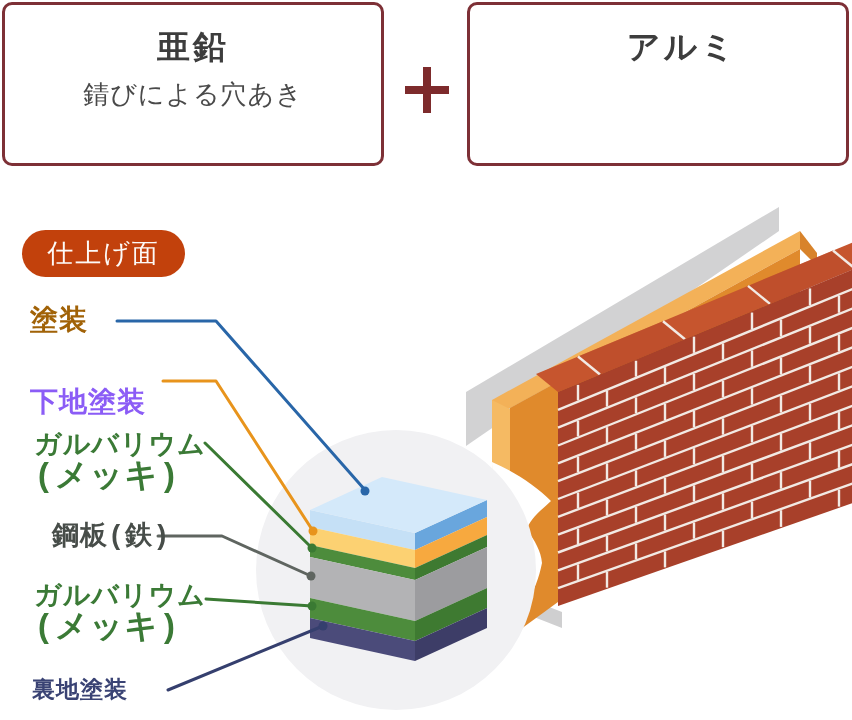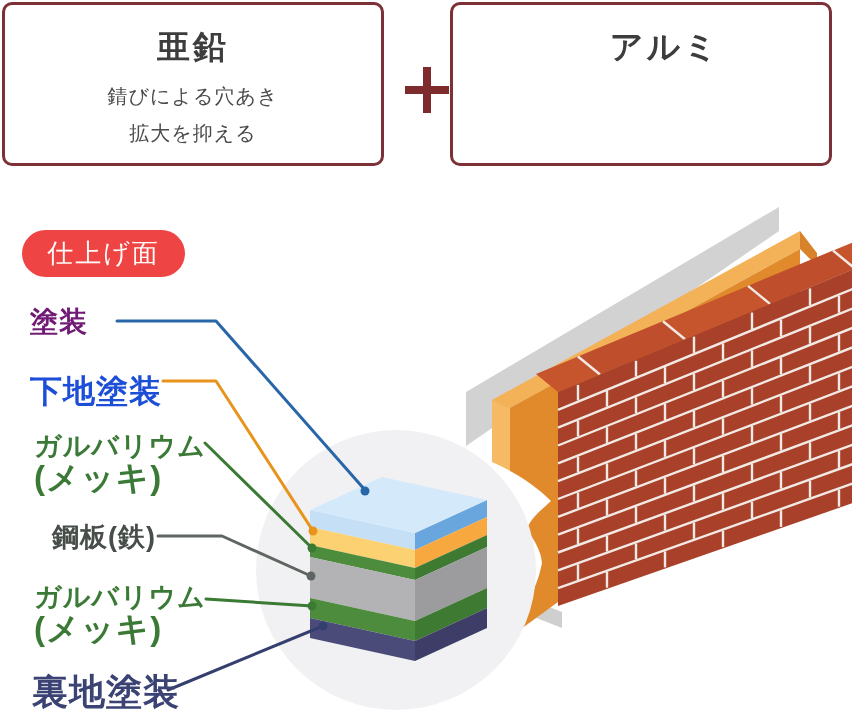--- a/index.html
+++ b/index.html
@@ -1,63 +1,63 @@
 <!DOCTYPE html>
 <html><head>
 <meta charset="utf-8">
 <style>
   html,body{margin:0;padding:0;background:#fff;}
   #canvas{
     position:relative;width:852px;height:716px;overflow:hidden;background:#fff;
-    font-family:Liberation Sans, sans-serif;
+    font-family:Liberation Mono, monospace;
   }
   
   .info-box{
     position:absolute;top:2px;width:382px;height:164px;box-sizing:border-box;
     background:#fff;border:3px solid #7d3036;border-radius:10px;text-align:center;
   }
   .info-box.left{left:2px;}
-  .info-box.right{left:450px;padding-left:48px;}
+  .info-box.right{left:467px;padding-left:48px;}
   .info-box h2{
     margin:20px 0 8px 0;font-size:33px;font-weight:bold;color:#3d3d3d;letter-spacing:3px;
   }
   .info-box p{
-    margin:0;font-size:20px;color:#4a4a4a;line-height:37px;letter-spacing:1px;
+    margin:0;font-size:26px;color:#4a4a4a;line-height:37px;letter-spacing:1px;
   }
   
   .plus{position:absolute;left:405px;top:67px;width:44px;height:46px;}
   .plus .h{position:absolute;left:0;top:19px;width:44px;height:8px;background:#7d2b2c;}
   .plus .v{position:absolute;left:18px;top:0;width:8px;height:46px;background:#7d2b2c;}
   
   .badge{
     position:absolute;left:22px;top:230px;width:163px;height:47px;border-radius:24px;
-    background:#ef4444;color:#fdfaf7;font-size:26px;letter-spacing:2px;
+    background:#c2410c;color:#fdfaf7;font-size:26px;letter-spacing:2px;
     display:flex;align-items:center;justify-content:center;z-index:3;
   }
   
   .lbl{position:absolute;font-weight:bold;z-index:3;line-height:31px;letter-spacing:1px;}
-  .lbl-coating      {left:30px;top:306px;font-size:28px;color:#701a75;}
-  .lbl-base         {left:30px;top:376px;font-size:32px;color:#1d4ed8;}
+  .lbl-coating      {left:30px;top:306px;font-size:28px;color:#a16207;}
+  .lbl-base         {left:30px;top:388px;font-size:28px;color:#8b5cf6;}
   .lbl-galv1        {left:34px;top:431px;font-size:27px;color:#3b7a36;}
   .lbl-steel        {left:32px;top:522px;font-size:27px;color:#474d49;margin-left:20px;}
   .lbl-galv2        {left:34px;top:582px;font-size:27px;color:#3b7a36;}
-  .lbl-back         {left:32px;top:676px;font-size:36px;color:#3a4374;}
+  .lbl-back         {left:32px;top:676px;font-size:23px;color:#3a4374;}
   .lbl .sub{display:block;font-size:33px;}
   
   #wall-svg{position:absolute;left:0;top:0;z-index:1;}
 </style>
 </head>
 <body>
 
 <div id="canvas">
 
   <section class="info-box left">
     <h2>亜鉛</h2>
     <p><span>錆びによる穴あき</span><br>
-    <span>拡大を抑える</span></p>
+    </p>
   </section>
 
   <div class="plus">
     <div class="h"></div>
     <div class="v"></div>
   </div>
 
   <section class="info-box right">
     <h2>アルミ</h2>
   </section>

